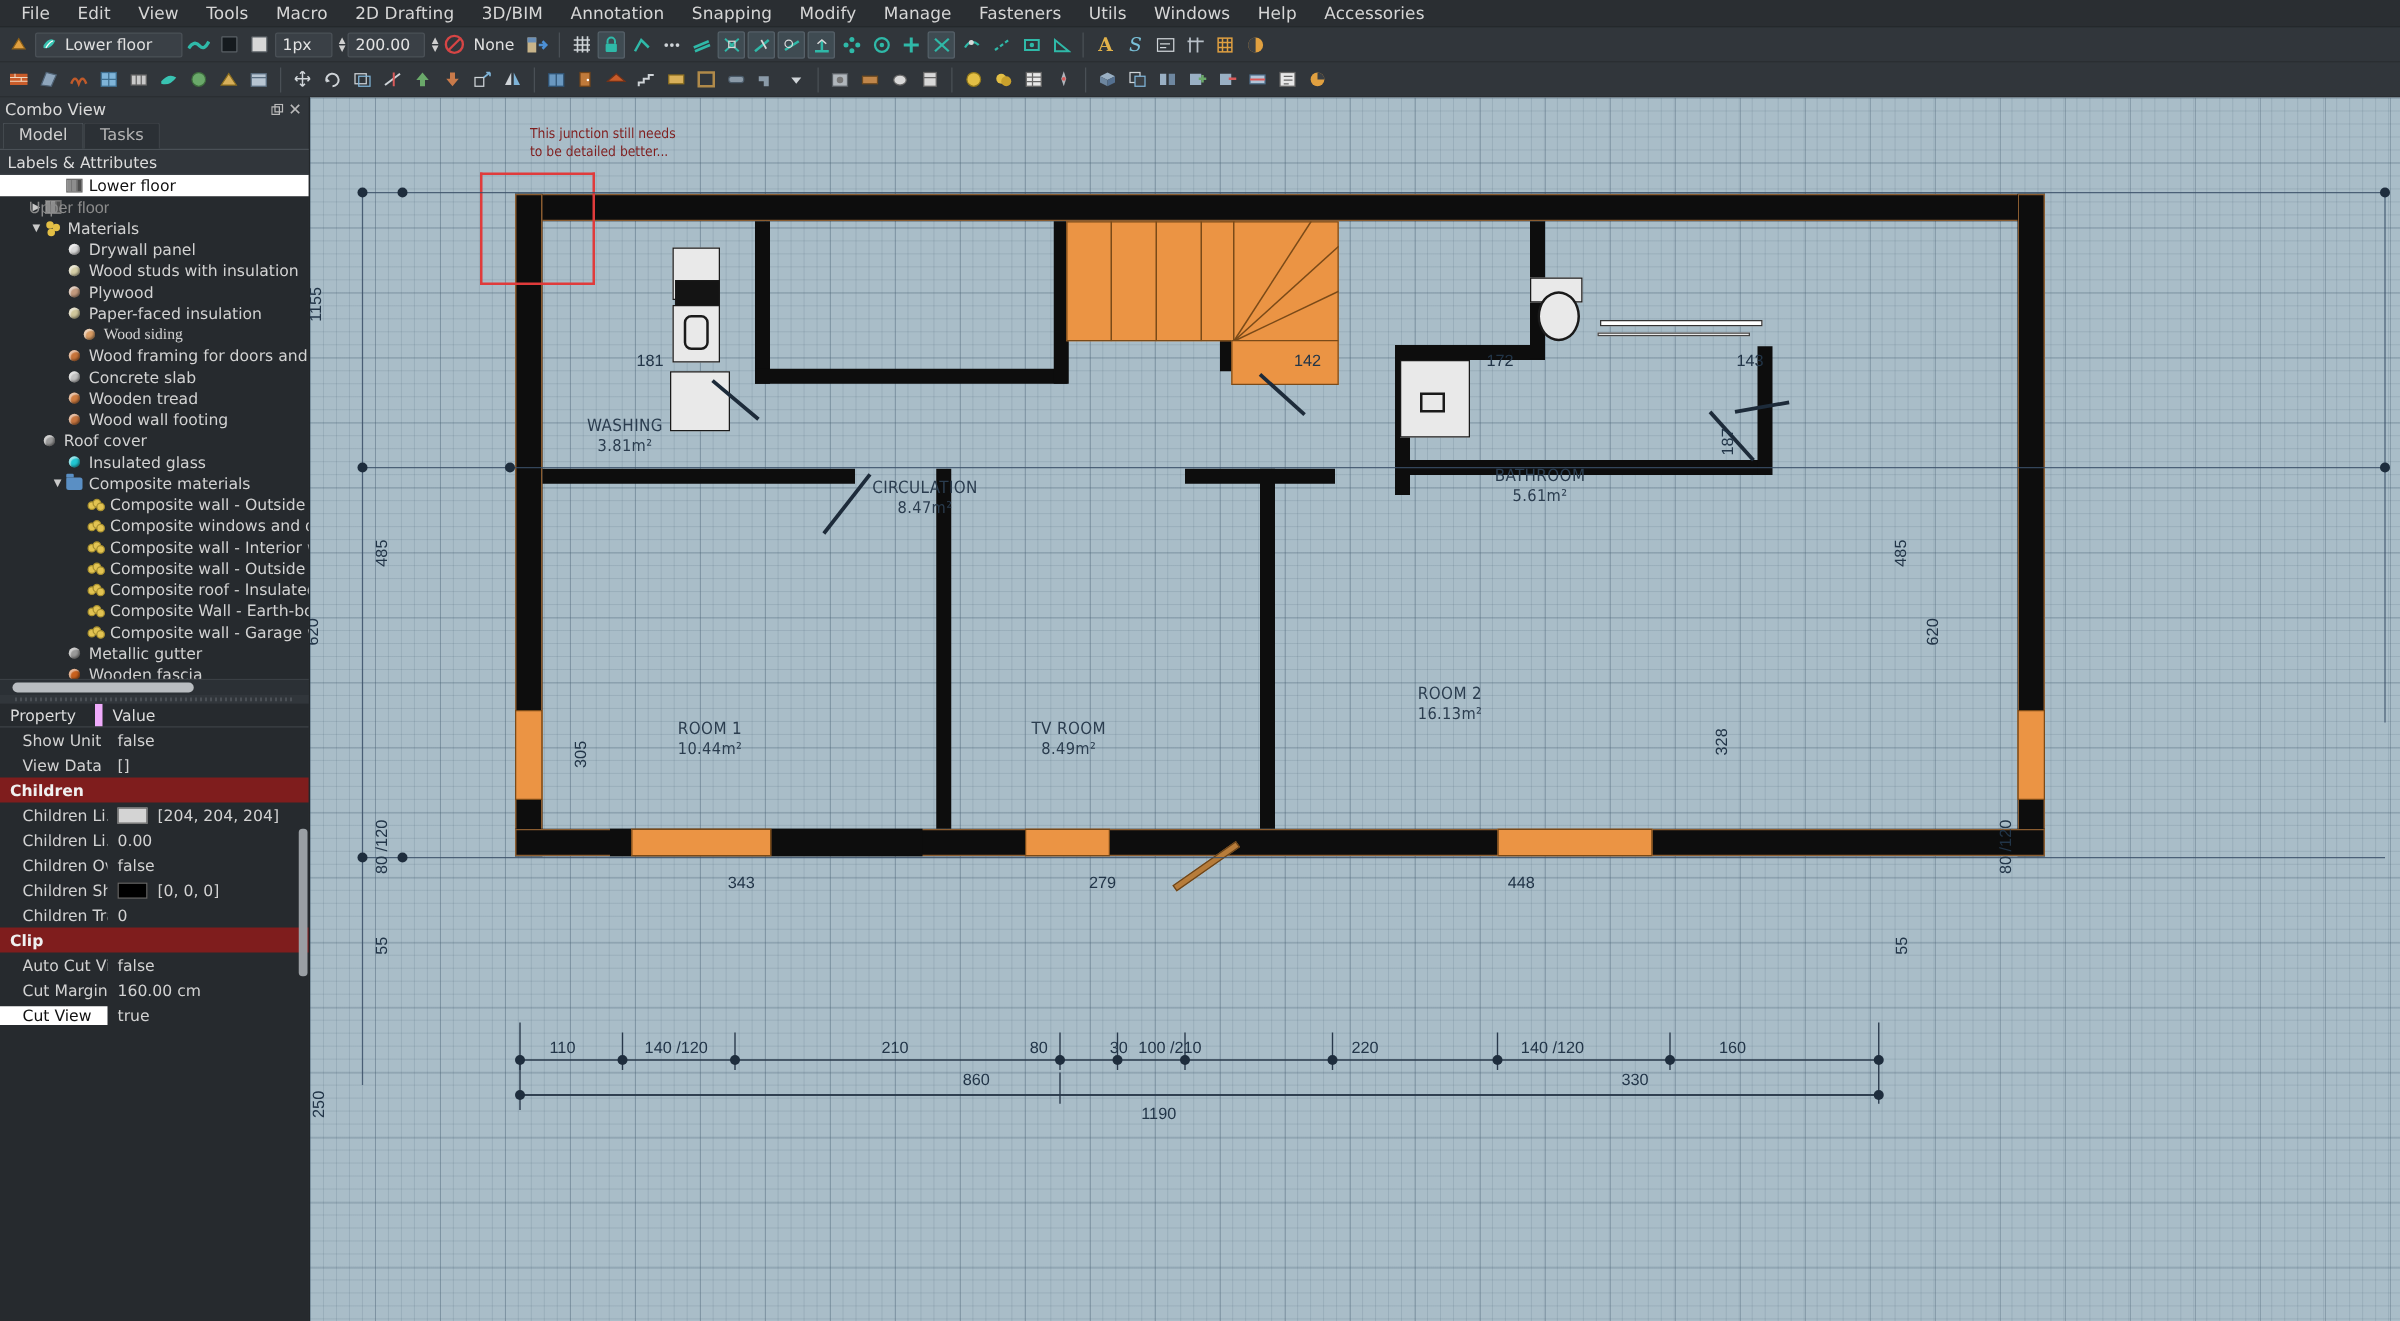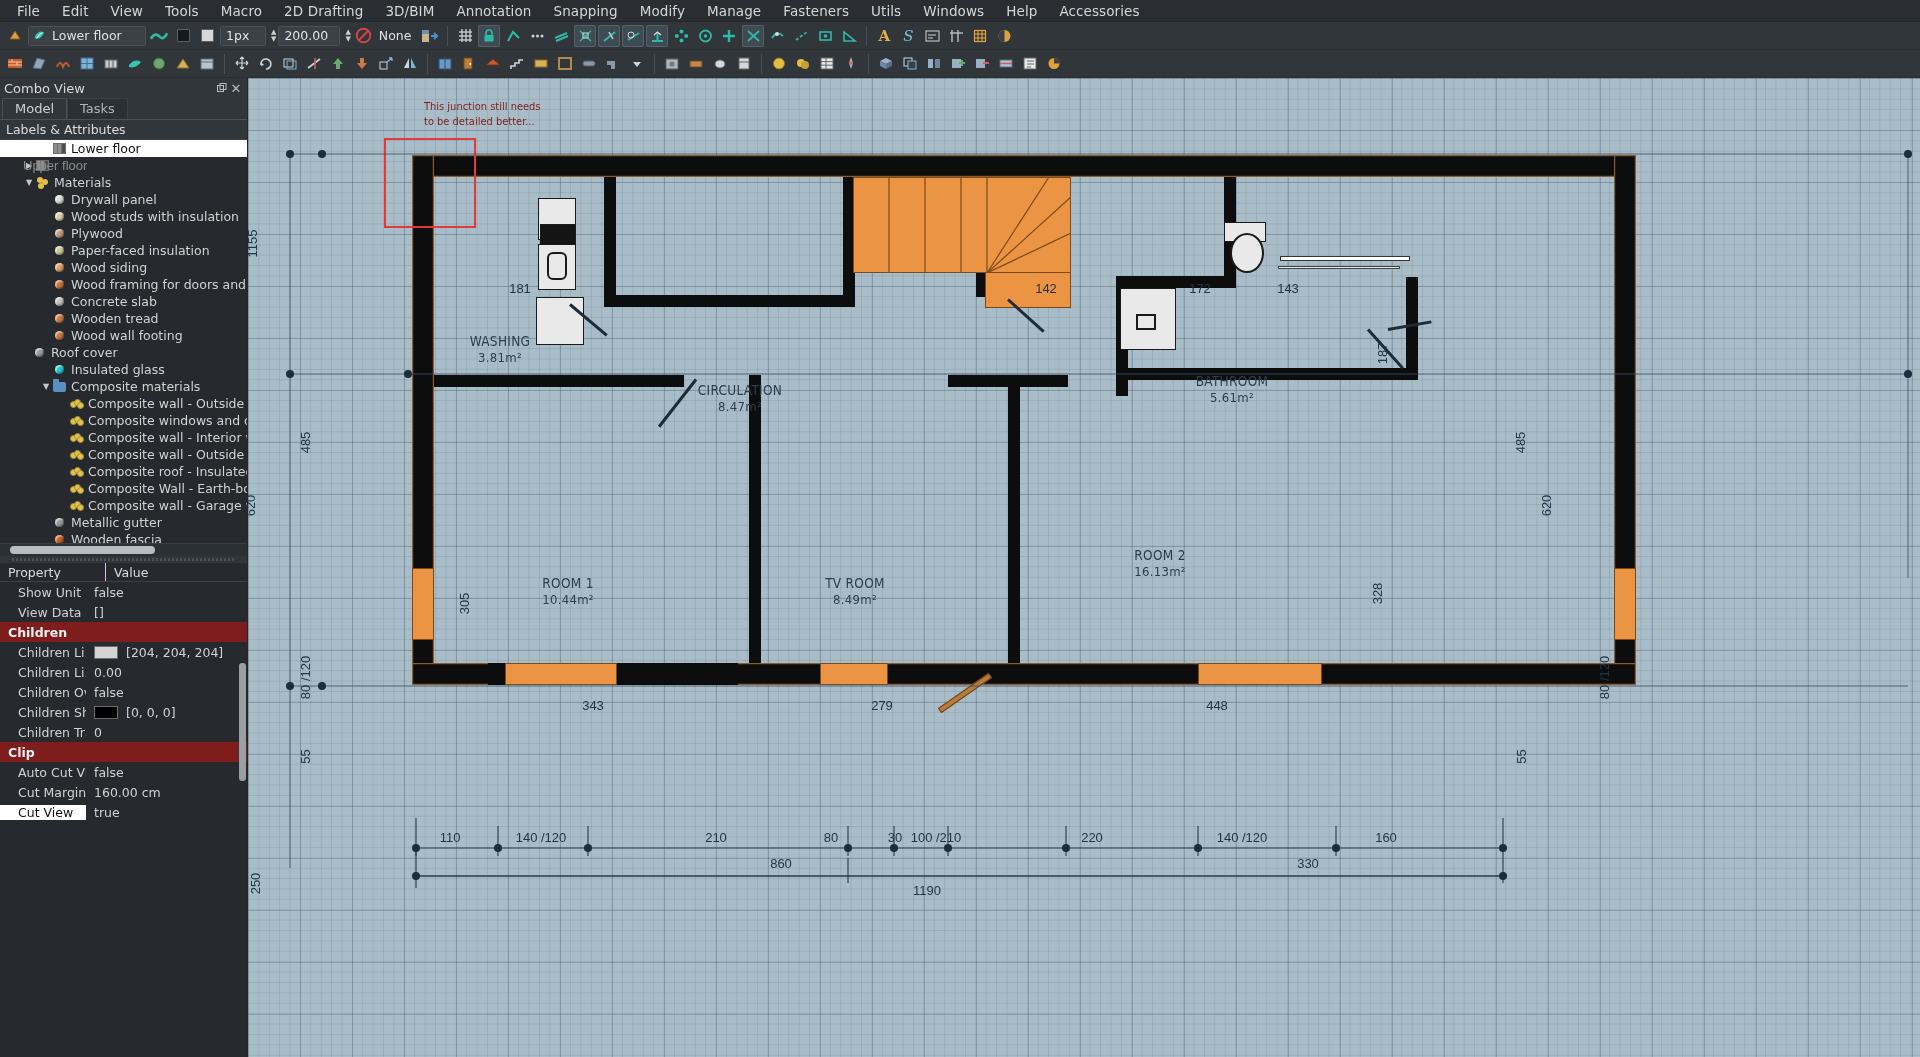--- a/index.html
+++ b/index.html
@@ -94,21 +94,21 @@
              display:flex; align-items:center; padding:0 2px; }
   #hscroll .thumb { height:8px; background:#b9bdc1; border-radius:4px; width:145px; margin-left:8px;}
   .splitgrip { height:7px; background:#31363b; display:flex; align-items:center; justify-content:center;}
   .splitgrip span{ width:90%; height:3px;
     background:repeating-linear-gradient(90deg,#4b5056 0 2px,transparent 2px 4px);}
 
   
   #props { flex:1; background:#262a2e; position:relative; overflow:hidden; font-size:12.5px;}
   .phdr { height:19px; display:flex; border-bottom:1px solid #3c4146; color:#dcdcdc;}
   .phdr div { padding:2px 0 0 8px; }
-  .pcol1 { width:106px; flex:none; border-right:1px solid #f0abfc;}
+  .pcol1 { width:82px; flex:none; border-right:6px solid #f0abfc;}
   .prow { height:20px; display:flex; align-items:center; }
   .prow.group { background:#7f1d1d; font-weight:bold; }
   .prow .k { width:86px; flex:none; padding-left:18px; color:#d2d2d2; overflow:hidden;
              white-space:nowrap; }
   .prow.group .k { padding-left:8px; color:#f0f0f0;}
   .prow .v { padding-left:8px; color:#d2d2d2; display:flex; align-items:center; gap:8px;
              white-space:nowrap;}
   .prow.hl .k { background:#ffffff; color:#101010; }
   .cbox { width:24px; height:13px; border:1px solid #6a6a6a; flex:none; }
   #pvscroll { position:absolute; right:1px; top:100px; width:7px; height:118px;
@@ -715,21 +715,21 @@
           </span>
           <span class="lbl">Plywood</span>
         </div>
         <div class="row" style="padding-left: 40px;">
           <span class="tw"></span>
           <span class="ico">
             <span class="dot sh" style="background:#d0c79c"></span>
           </span>
           <span class="lbl">Paper-faced insulation</span>
         </div>
-        <div class="row" style="padding-left: 40px;">
+        <div class="row" style="padding-left: 52px; font-family: Liberation Serif, serif;">
           <span class="tw"></span>
           <span class="ico">
             <span class="dot sh" style="background:#d99d65"></span>
           </span>
           <span class="lbl">Wood siding</span>
         </div>
         <div class="row" style="padding-left: 40px;">
           <span class="tw"></span>
           <span class="ico">
             <span class="dot sh" style="background:#c8743a"></span>
@@ -1114,21 +1114,21 @@
           <div>TV ROOM</div>
           <div class="a">8.49m²</div>
         </div>
         <div class="rlabel" style="left: 912px; top: 469px; transform: translateX(-50%);">
           <div>ROOM 2</div>
           <div class="a">16.13m²</div>
         </div>
         <div class="dim" style="left: 272px; top: 203px; transform: translateX(-50%);">181</div>
         <div class="dim" style="left: 798px; top: 203px; transform: translateX(-50%);">142</div>
         <div class="dim" style="left: 952px; top: 203px; transform: translateX(-50%);">172</div>
-        <div class="dim" style="left: 1040px; top: 203px; transform: translateX(-50%);">143</div>
+        <div class="dim" style="left: 1152px; top: 203px; transform: translateX(-50%);">143</div>
         <div class="dim" style="left: 4px; top: 158px; transform: translateX(-50%) rotate(-90deg);">1155</div>
         <div class="dim" style="left: 57px; top: 357px; transform: translateX(-50%) rotate(-90deg);">485</div>
         <div class="dim" style="left: 2px; top: 420px; transform: translateX(-50%) rotate(-90deg);">620</div>
         <div class="dim" style="left: 216px; top: 518px; transform: translateX(-50%) rotate(-90deg);">305</div>
         <div class="dim" style="left: 57px; top: 592px; transform: translateX(-50%) rotate(-90deg);">80 /120</div>
         <div class="dim" style="left: 57px; top: 671px; transform: translateX(-50%) rotate(-90deg);">55</div>
         <div class="dim" style="left: 1272px; top: 357px; transform: translateX(-50%) rotate(-90deg);">485</div>
         <div class="dim" style="left: 1298px; top: 420px; transform: translateX(-50%) rotate(-90deg);">620</div>
         <div class="dim" style="left: 1129px; top: 508px; transform: translateX(-50%) rotate(-90deg);">328</div>
         <div class="dim" style="left: 1356px; top: 592px; transform: translateX(-50%) rotate(-90deg);">80 /120</div>

